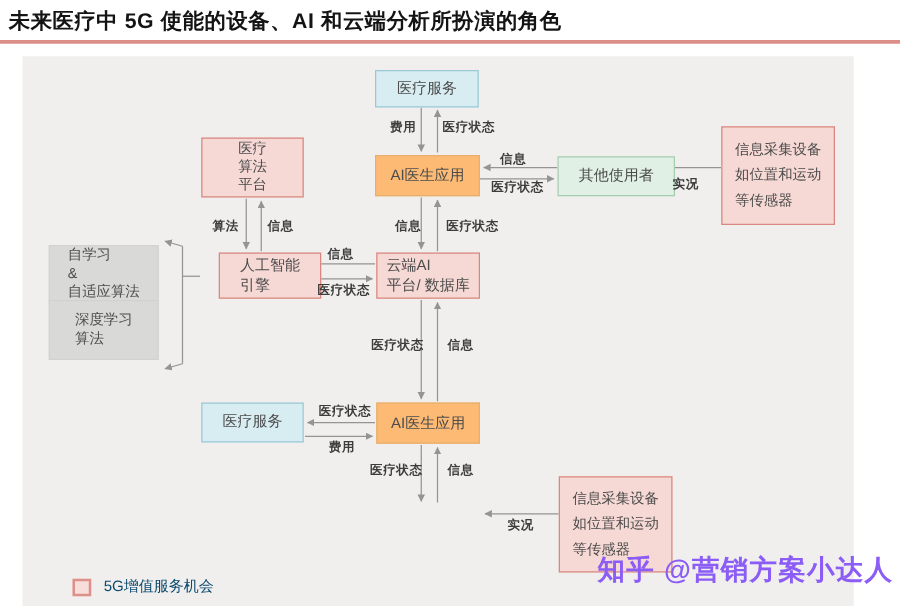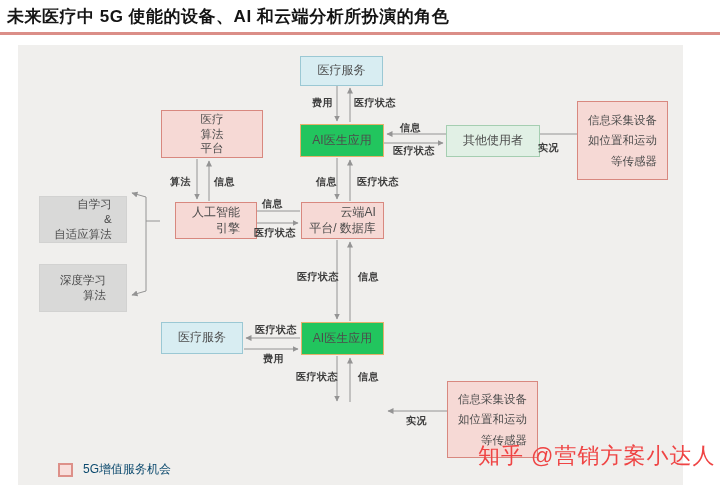--- a/index.html
+++ b/index.html
@@ -4,36 +4,36 @@
 <style>
   html,body{margin:0;padding:0;background:#ffffff;}
   .stage{position:relative;width:720px;height:485px;overflow:hidden;
          font-family:"Liberation Sans","DejaVu Sans",sans-serif;}
   .title{position:absolute;left:7px;top:5px;width:700px;
          font-size:17px;font-weight:700;letter-spacing:.5px;color:#141414;}
   .title-underline{position:absolute;left:0;top:32px;width:720px;height:3px;background:#db8e88;}
   .panel{position:absolute;left:18px;top:45px;width:665px;height:440px;background:#f0efed;}
   svg.connectors{position:absolute;left:0;top:0;width:720px;height:485px;}
   .node{position:absolute;box-sizing:border-box;display:flex;align-items:center;justify-content:center;
-        text-align:right;white-space:pre-line;font-size:12px;line-height:1.3;color:#4c4c4c;
+        text-align:left;white-space:pre-line;font-size:12px;line-height:1.3;color:#4c4c4c;
         border:1px solid transparent;}
   .node.pink{background:#f6d9d5;border-color:#d8887f;}
   .node.blue{background:#d8edf2;border-color:#9bc8d4;}
-  .node.orange{background:#22c55e;border-color:#e6b06c;}
+  .node.orange{background:#fdba74;border-color:#e6b06c;}
   .node.green{background:#e1f0e5;border-color:#a5ceb1;}
   .node.gray{background:#d9d9d8;border-color:#d2d2d1;}
   .node.small{font-size:11.5px;line-height:1.28;}
   .node.sensor{font-size:11.5px;line-height:1.75;}
   .elabel{position:absolute;font-size:10px;font-weight:700;line-height:1;
           letter-spacing:.5px;color:#3d3d3d;}
   .legend{position:absolute;left:58px;top:461px;display:flex;align-items:center;}
   .legend-swatch{width:15px;height:14px;background:#f8dedb;border:2px solid #dd9089;box-sizing:border-box;}
   .legend-label{margin-left:10px;font-size:12px;color:#0c4a6e;}
-  .watermark{position:absolute;left:478px;top:441px;font-size:22px;font-weight:400;
-             letter-spacing:1px;color:#ef4444;white-space:nowrap;}
+  .watermark{position:absolute;left:478px;top:441px;font-size:22px;font-weight:700;
+             letter-spacing:1px;color:#8b5cf6;white-space:nowrap;}
 </style>
 </head>
 <body>
 
 <div class="stage">
 
   <div class="title">未来医疗中 5G 使能的设备、AI 和云端分析所扮演的角色</div>
   <div class="title-underline"></div>
 
   <div class="panel"></div>
@@ -80,31 +80,31 @@
       <line x1="146" y1="291" x2="132" y2="295" marker-end="url(#ah)"></line>
     </g>
   </svg>
 
   <div class="node blue" style="left:300px;top:56px;width:83px;height:30px">医疗服务</div>
   <div class="node orange" style="left:300px;top:124px;width:84px;height:33px">AI医生应用</div>
   <div class="node green" style="left:446px;top:125px;width:94px;height:32px">其他使用者</div>
   <div class="node pink sensor" style="left:577px;top:101px;width:91px;height:79px">信息采集设备
 如位置和运动
 等传感器</div>
-  <div class="node pink small" style="left:161px;top:110px;width:102px;height:48px">医疗
+  <div class="node pink small" style="left:161px;top:110px;width:82px;height:48px">医疗
 算法
 平台</div>
   <div class="node pink" style="left:175px;top:202px;width:82px;height:37px">人工智能
 引擎</div>
   <div class="node gray small" style="left:39px;top:196px;width:88px;height:47px">自学习
 &amp;
 自适应算法</div>
   <div class="node pink" style="left:301px;top:202px;width:83px;height:37px">云端AI
 平台/ 数据库</div>
-  <div class="node gray small" style="left:39px;top:264px;width:88px;height:48px">深度学习
+  <div class="node gray small" style="left:39px;top:240px;width:88px;height:48px">深度学习
 算法</div>
   <div class="node blue" style="left:161px;top:322px;width:82px;height:32px">医疗服务</div>
   <div class="node orange" style="left:301px;top:322px;width:83px;height:33px">AI医生应用</div>
   <div class="node pink sensor" style="left:447px;top:381px;width:91px;height:77px">信息采集设备
 如位置和运动
 等传感器</div>
 
   <span class="elabel" style="left:312px;top:98px">费用</span>
   <span class="elabel" style="left:354px;top:98px">医疗状态</span>
   <span class="elabel" style="left:400px;top:123px">信息</span>

